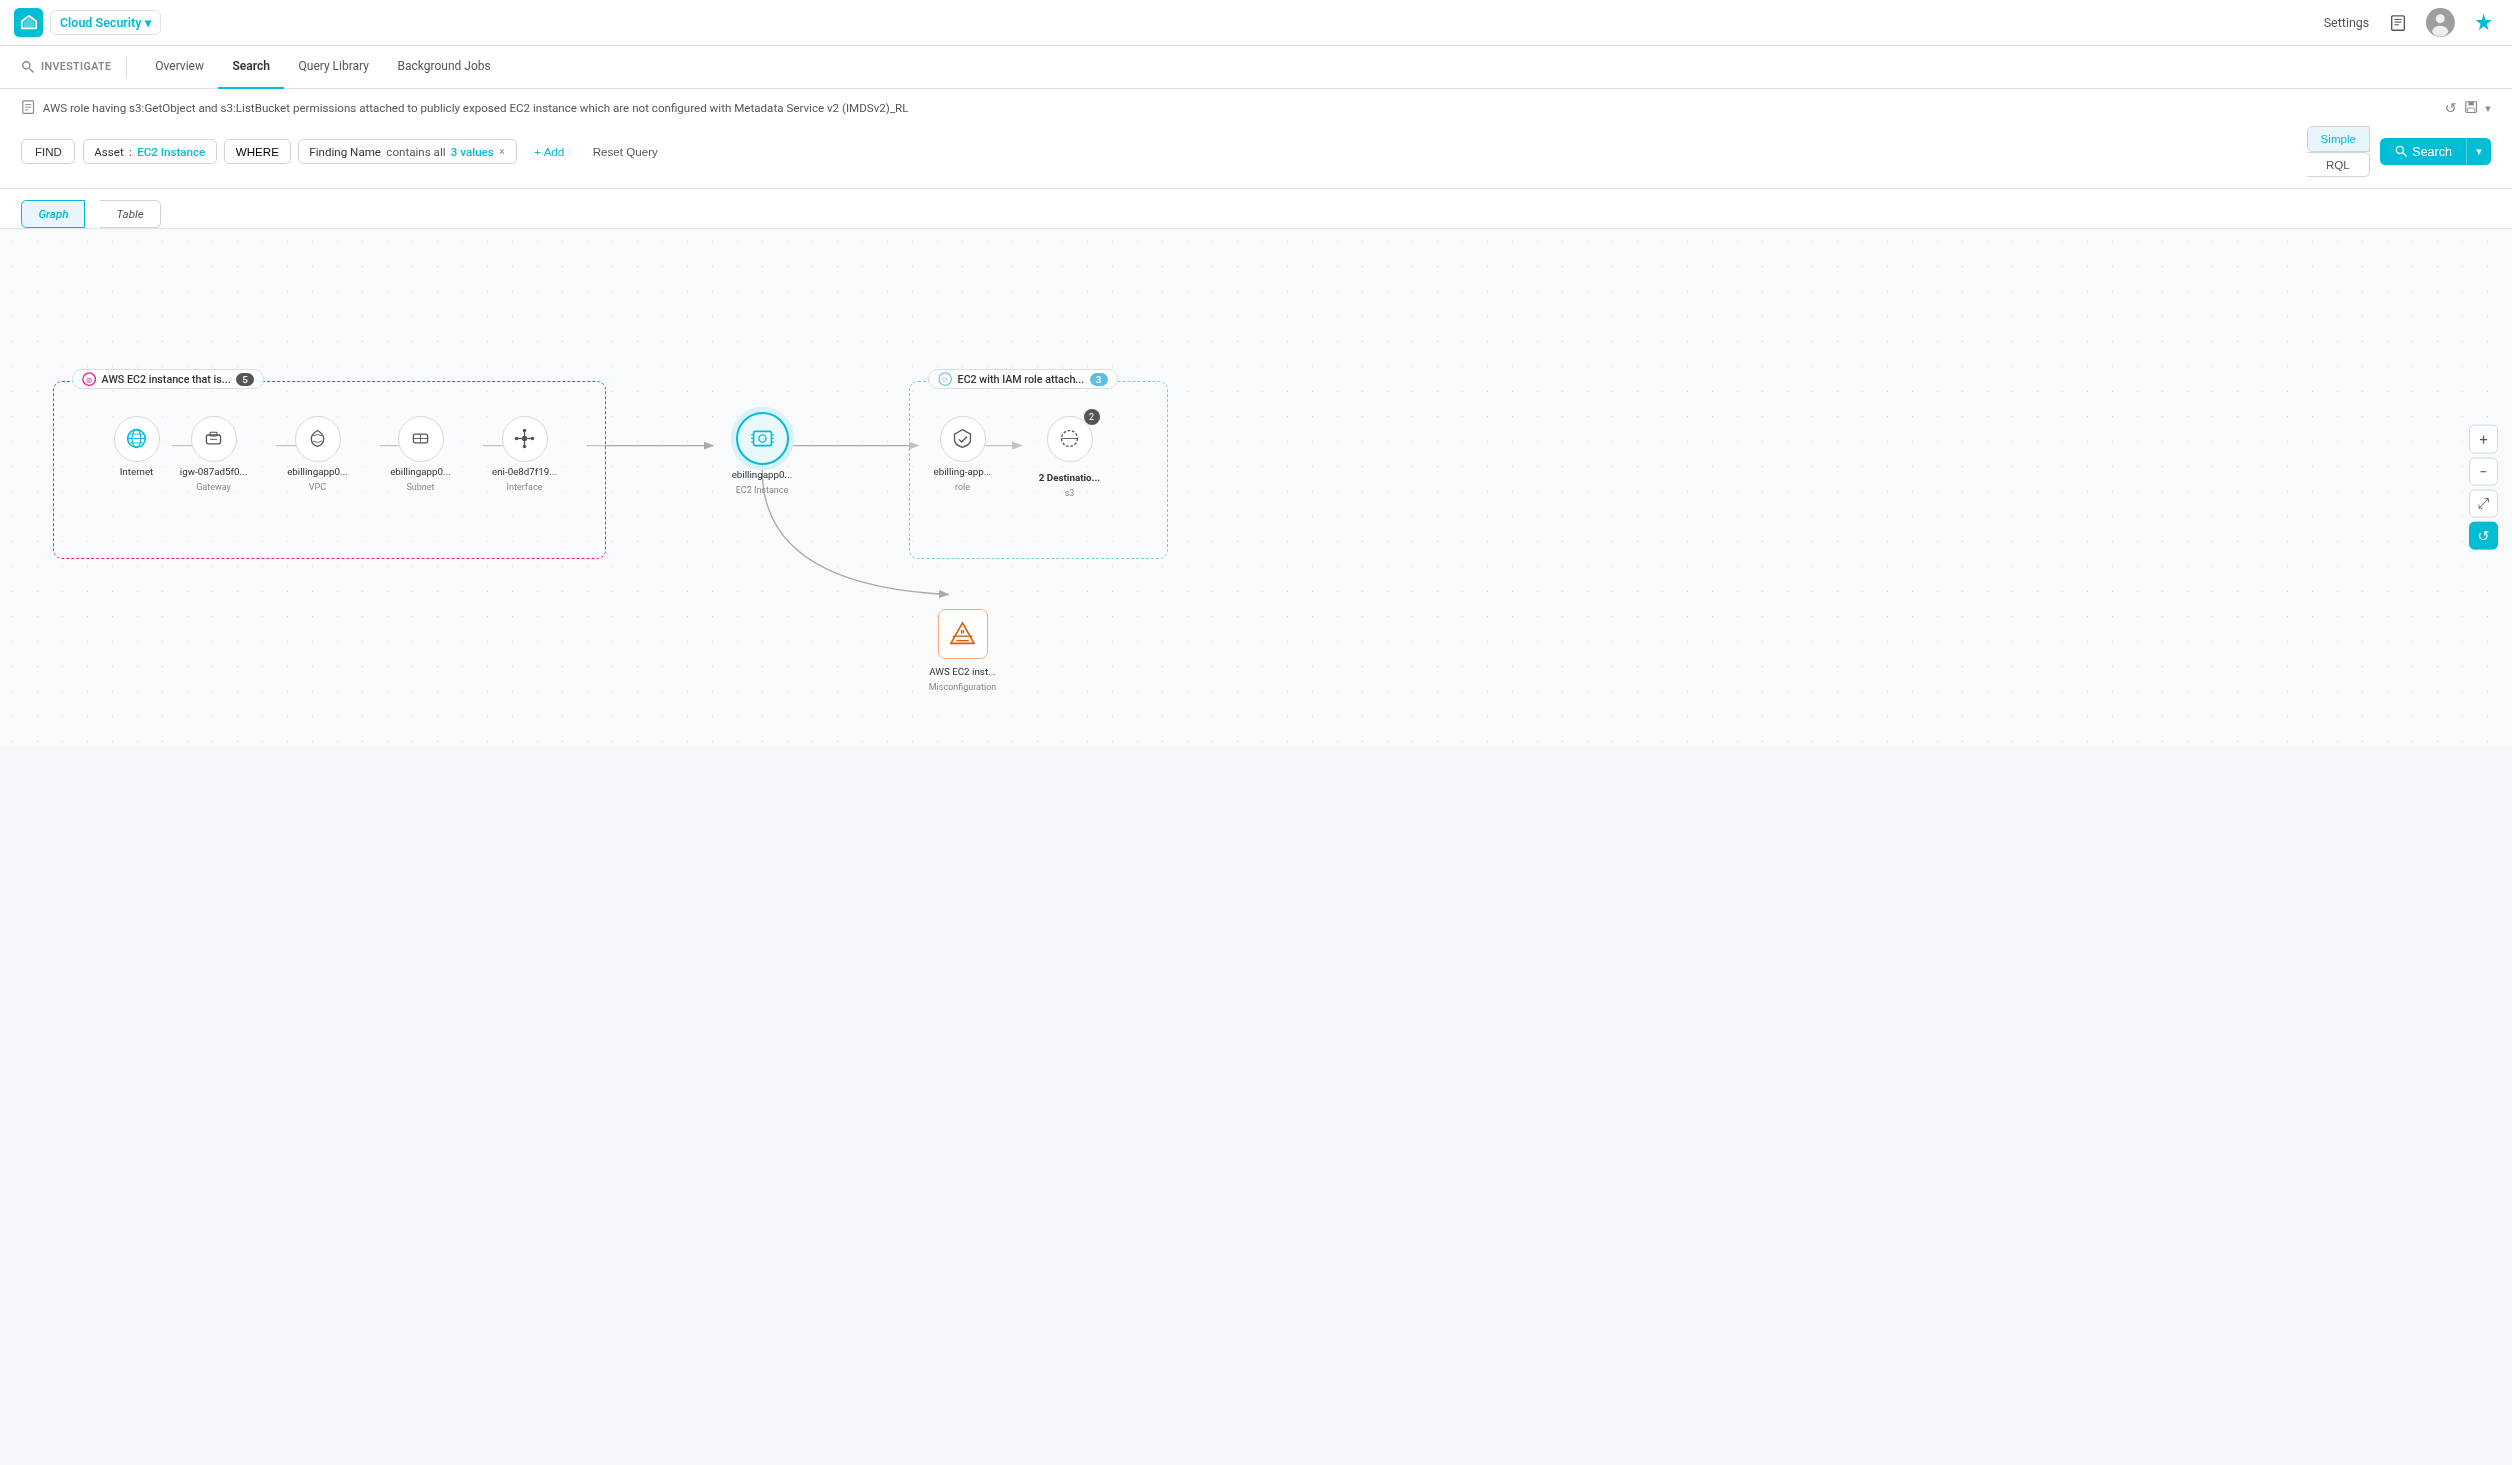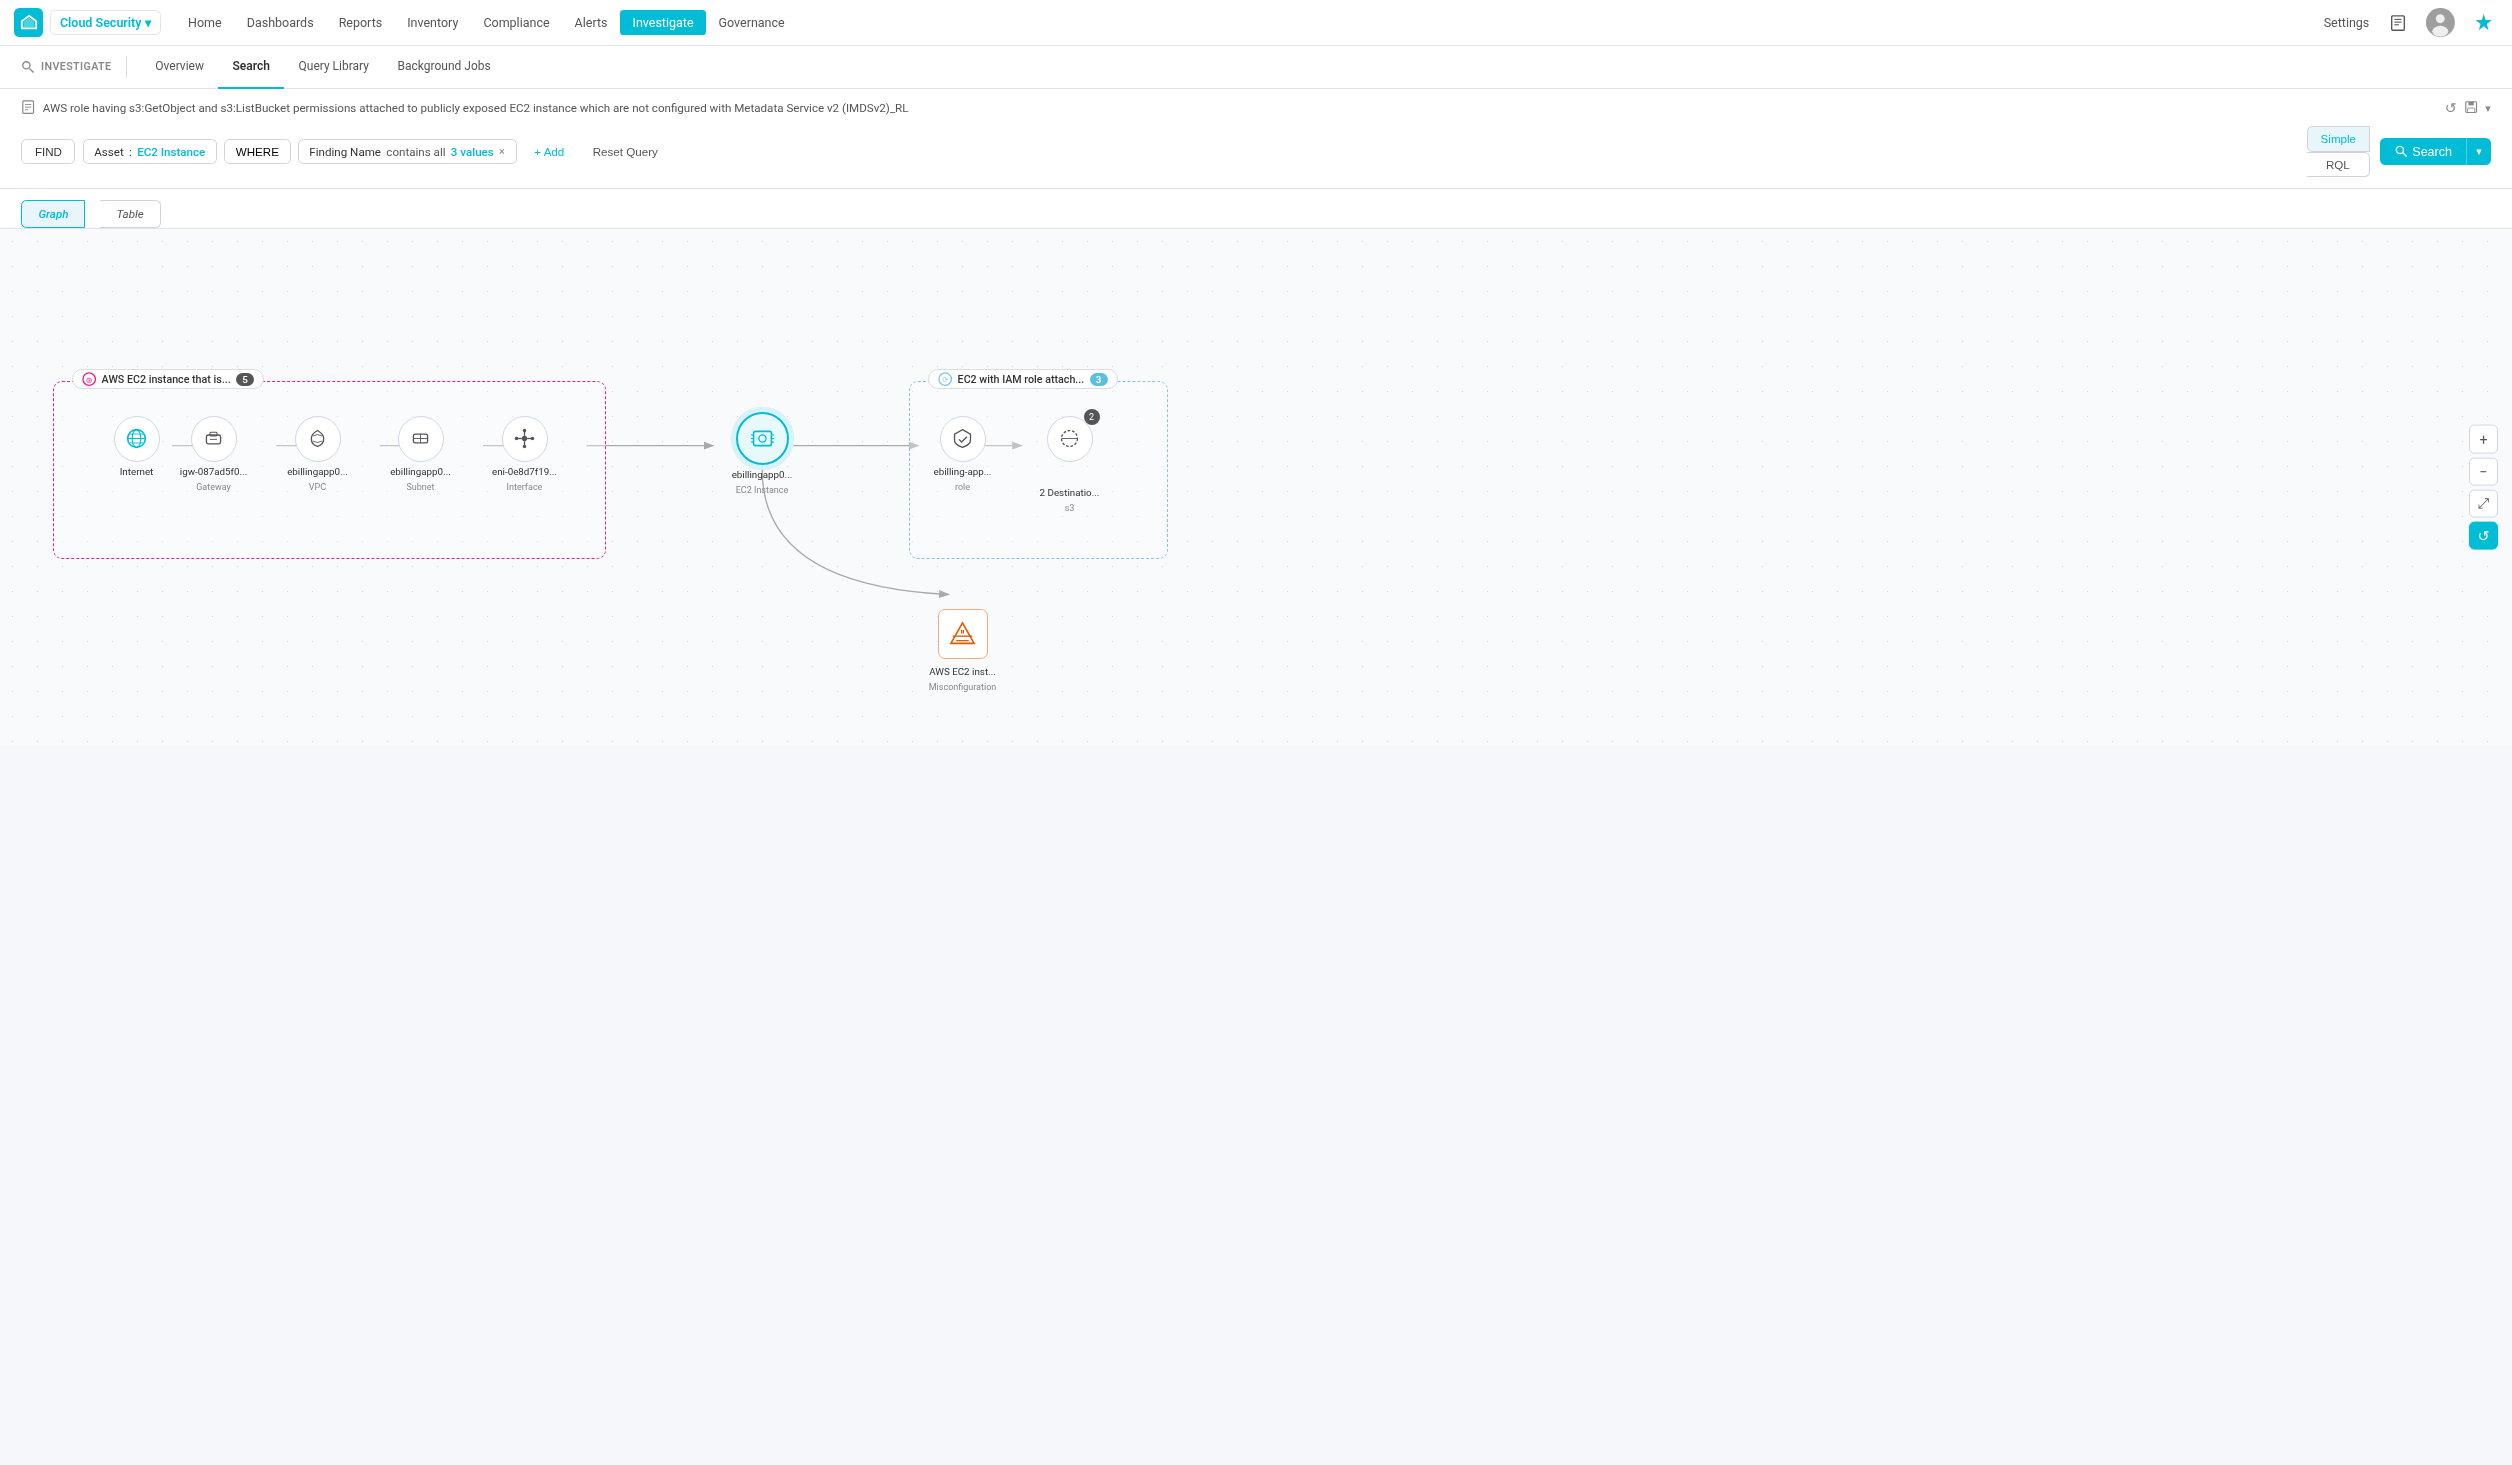--- a/index.html
+++ b/index.html
@@ -153,30 +153,20 @@
 <nav class="top-nav">
   <div class="logo-icon">
     <svg width="18" height="18" viewBox="0 0 20 20">
         <polygon points="10,2 18,8 18,16 2,16 2,8" fill="none" stroke="#fff" stroke-width="2"></polygon>
         <polygon points="10,4 16,9 16,15 4,15 4,9" fill="rgba(255,255,255,0.3)"></polygon>
       </svg>
   </div>
   <div class="product-badge">
     <span>Cloud Security</span>
     <span>▾</span>
-  </div>
-  <div class="nav-items">
-    <div class="nav-item">Home</div>
-    <div class="nav-item">Dashboards</div>
-    <div class="nav-item">Reports</div>
-    <div class="nav-item">Inventory</div>
-    <div class="nav-item">Compliance</div>
-    <div class="nav-item">Alerts</div>
-    <div class="nav-item active">Investigate</div>
-    <div class="nav-item">Governance</div>
   </div>
   <div class="nav-right">
     <span class="nav-right-item">Settings</span>
     <div class="icon-btn">
       <svg width="18" height="18" viewBox="0 0 20 20">
           <rect x="3" y="2" width="14" height="16" rx="1" fill="none" stroke="#555" stroke-width="1.5"></rect>
           <line x1="6" y1="6" x2="14" y2="6" stroke="#555" stroke-width="1.2"></line>
           <line x1="6" y1="9" x2="14" y2="9" stroke="#555" stroke-width="1.2"></line>
           <line x1="6" y1="12" x2="11" y2="12" stroke="#555" stroke-width="1.2"></line>
         </svg>
@@ -419,21 +409,21 @@
   <div class="node" style="left:1034px; top:187px; position:absolute;">
     <div style="position:relative; display:inline-block;">
       <div class="node-circle" style="position:relative;">
         <svg width="23" height="23" viewBox="0 0 26 26">
             <circle cx="13" cy="13" r="9" fill="none" stroke="#555" stroke-width="1.5" stroke-dasharray="3 2"></circle>
             <line x1="4" y1="13" x2="22" y2="13" stroke="#555" stroke-width="1"></line>
           </svg>
       </div>
       <div style="position:absolute; top:-7.1px; right:-7.1px; background:#555; color:#fff; border-radius:50%; width:16px; height:16px; font-size:9px; display:flex; align-items:center; justify-content:center;">2</div>
     </div>
-    <div class="node-label" style="margin-top:21px;">2 Destinatio...</div>
+    <div class="node-label" style="margin-top:6px;font-weight:bold;">2 Destinatio...</div>
     <div class="node-sublabel">s3</div>
   </div>
 
   <div class="node" style="left:918px; top:348px; width:89px;margin-top:32px;">
     <div style="width:50px; height:50px; display:flex; align-items:center; justify-content:center; background:#fff; border:0.9px solid #f9a87a; border-radius:7.1px; position:relative;">
       <svg width="27" height="25" viewBox="0 0 30 28">
         <polygon points="15,2 28,25 2,25" fill="none" stroke="#e05a00" stroke-width="1.8"></polygon>
         <line x1="4" y1="17" x2="26" y2="17" stroke="#e05a00" stroke-width="1.5"></line>
         <line x1="8" y1="22" x2="22" y2="22" stroke="#e05a00" stroke-width="1.5"></line>
         <line x1="14" y1="10" x2="14" y2="14" stroke="#e05a00" stroke-width="1.5"></line>

